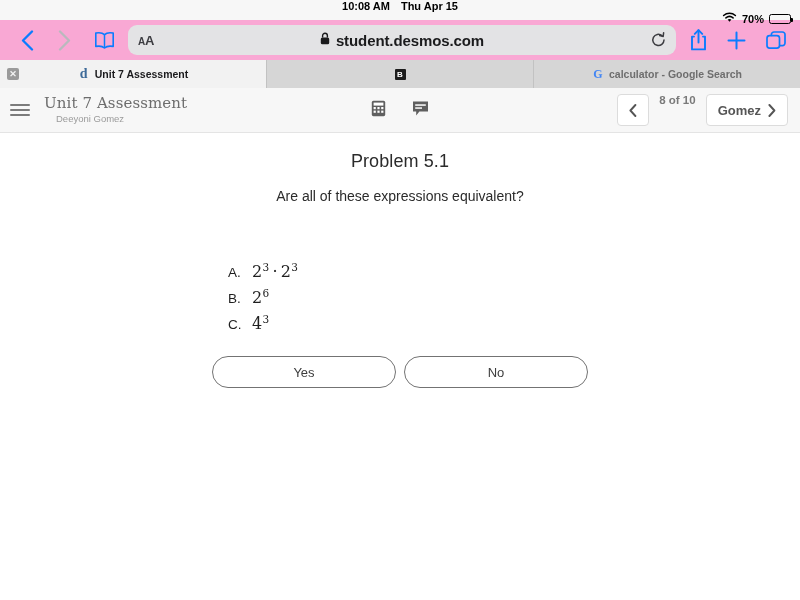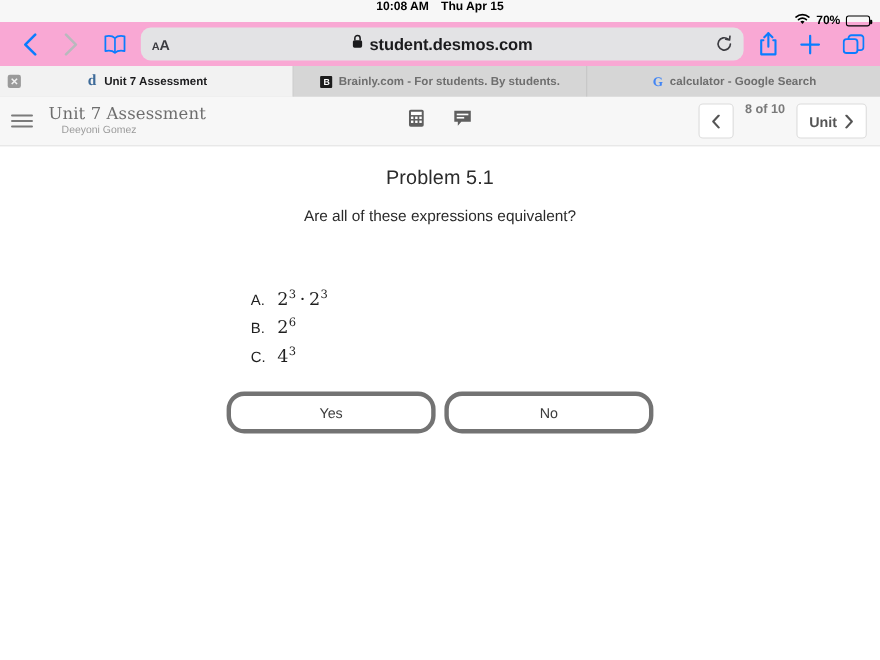--- a/index.html
+++ b/index.html
@@ -345,21 +345,21 @@
 
   .answers {
     display: flex;
     justify-content: center;
     gap: 8px;
     margin-top: 48px;
   }
   .ans-btn {
     width: 182px;
     height: 30px;
-    border: 4px solid #737373;
+    border: 1px solid #737373;
     border-radius: 16px;
     background: #fff;
     font-size: 13px;
     color: #3d3d3d;
     display: flex;
     align-items: center;
     justify-content: center;
   }
 </style>
 </head>
@@ -449,21 +449,20 @@
     <span class="tab-close">✕</span>
     <span class="favicon">
       <span class="fav-desmos">d</span>
     </span>
     <span>Unit 7 Assessment</span>
   </div>
   <div class="tab">
     <span class="favicon">
       <span class="fav-brainly">B</span>
     </span>
-    <span>Brainly.com - For students. By students.</span>
   </div>
   <div class="tab">
     <span class="favicon">
       <span class="fav-google">G</span>
     </span>
     <span>calculator - Google Search</span>
   </div>
 </div>
 
 <div class="app-header">
@@ -500,21 +499,21 @@
   </div>
 
   <div class="hdr-nav">
     <span class="nav-sq">
       <svg width="8" height="13" viewBox="0 0 8 13">
           <path d="M6.4 1 L1.4 6.5 L6.4 12" stroke="currentColor" stroke-width="1.9" fill="none" stroke-linecap="round" stroke-linejoin="round"></path>
         </svg>
     </span>
     <span class="page-count">8 of 10</span>
     <span class="next-btn">
-      <span>Unit</span>
+      <span>Gomez</span>
       <svg width="8" height="13" viewBox="0 0 8 13">
           <path d="M1.4 1 L6.4 6.5 L1.4 12" stroke="currentColor" stroke-width="1.9" fill="none" stroke-linecap="round" stroke-linejoin="round"></path>
         </svg>
     </span>
   </div>
 </div>
 
 <div class="content">
   <div class="problem-title">Problem 5.1</div>
   <div class="question-text">Are all of these expressions equivalent?</div>

